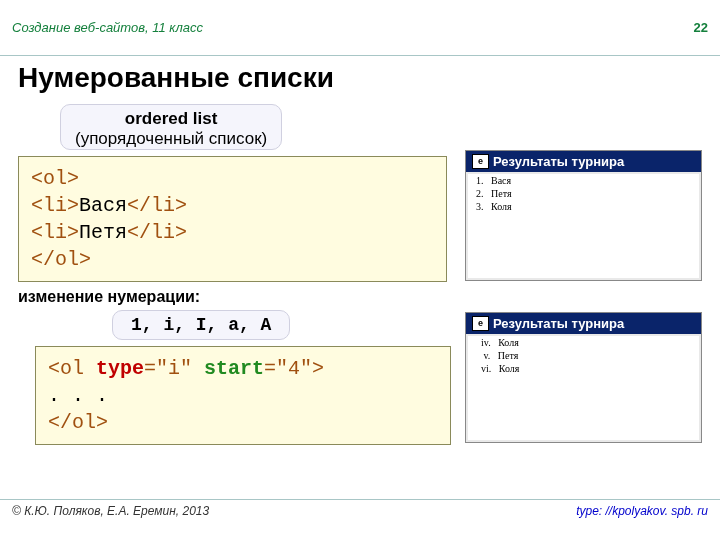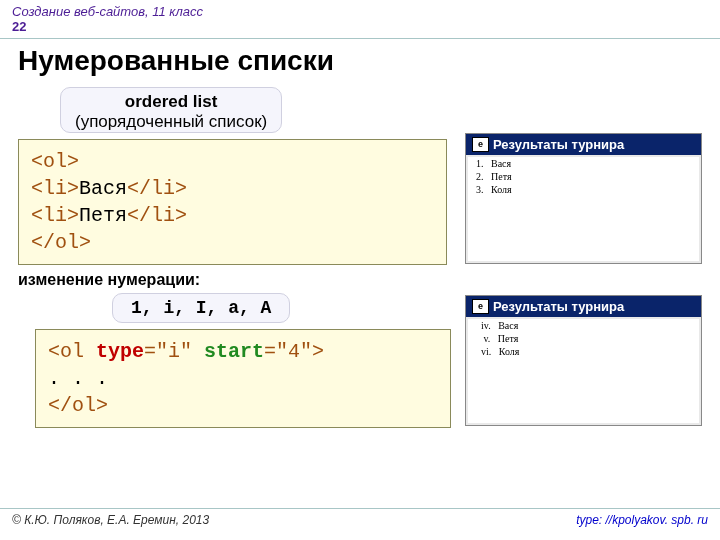--- a/index.html
+++ b/index.html
@@ -7,28 +7,27 @@
     padding: 0;
     width: 720px;
     height: 540px;
     font-family: Arial, sans-serif;
     background: #fff;
     position: relative;
     overflow: hidden;
     box-sizing: border-box;
   }
   .header-line {
-    padding: 4px 12px;
+    padding: 20px 12px;
     font-style: italic;
     font-size: 13px;
-    color: #4c1d95;
+    color: #15803d;
     border-bottom: 1px solid #a8c6c6;
     display: flex;
     justify-content: space-between;
-    flex-direction: column;
   }
   .page-num { font-weight: bold; font-style: normal; }
   .title {
     font-size: 28px;
     font-weight: bold;
     padding: 6px 18px 2px;
     color: #000;
   }
   .callout {
     margin: 8px 0 0 60px;
@@ -105,21 +104,21 @@
     background: #f5f5fc;
     border: 1px solid #d0d0e0;
     border-radius: 10px;
     padding: 4px 18px;
     font-family: "Courier New", monospace;
     font-size: 18px;
     font-weight: bold;
   }
   .footer {
     position: absolute;
-    bottom: 7px; left: 0; right: 0;
+    bottom: 16px; left: 0; right: 0;
     padding: 4px 12px 6px;
     font-size: 12px;
     color: #333;
     font-style: italic;
     border-top: 1px solid #a8c6c6;
     display: flex;
     justify-content: space-between;
   }
   .footer .link { color: #0000cc; font-style: italic; }
 </style>
@@ -172,21 +171,21 @@
       <div>. . .</div>
       <div><span class="tag-brown">&lt;/ol&gt;</span></div>
     </div>
   </div>
   <div class="preview" style="margin:6px 18px 0 14px;">
     <div class="titlebar">
       <span class="iconbox">e</span>
       <span>Результаты турнира</span>
     </div>
     <div class="content">
-      <div class="ln" style="white-space:pre">  iv.   Вася</div>
+      <div class="ln" style="white-space:pre">  iv.   Коля</div>
       <div class="ln" style="white-space:pre">   v.   Петя</div>
       <div class="ln" style="white-space:pre">  vi.   Коля</div>
     </div>
   </div>
 </div>
 
 <div class="footer">
   <span>© К.Ю. Поляков, Е.А. Еремин, 2013</span>
   <span class="link">type: //kpolyakov. spb. ru</span>
 </div>

